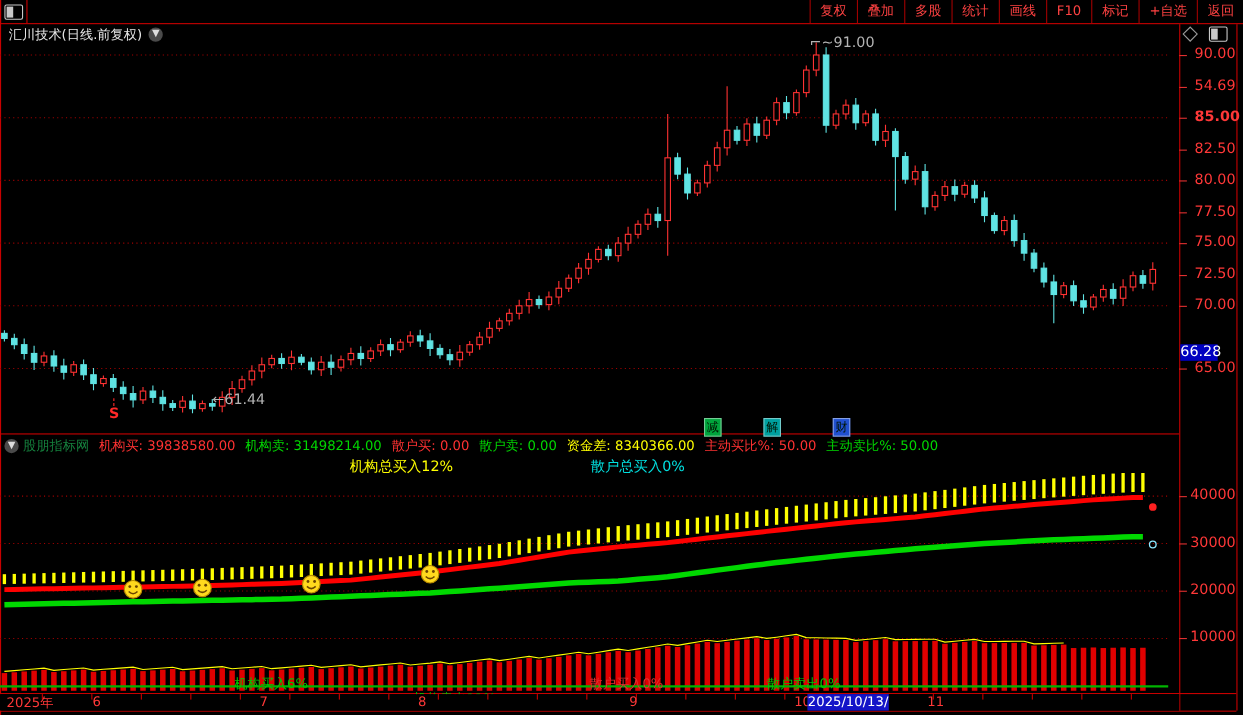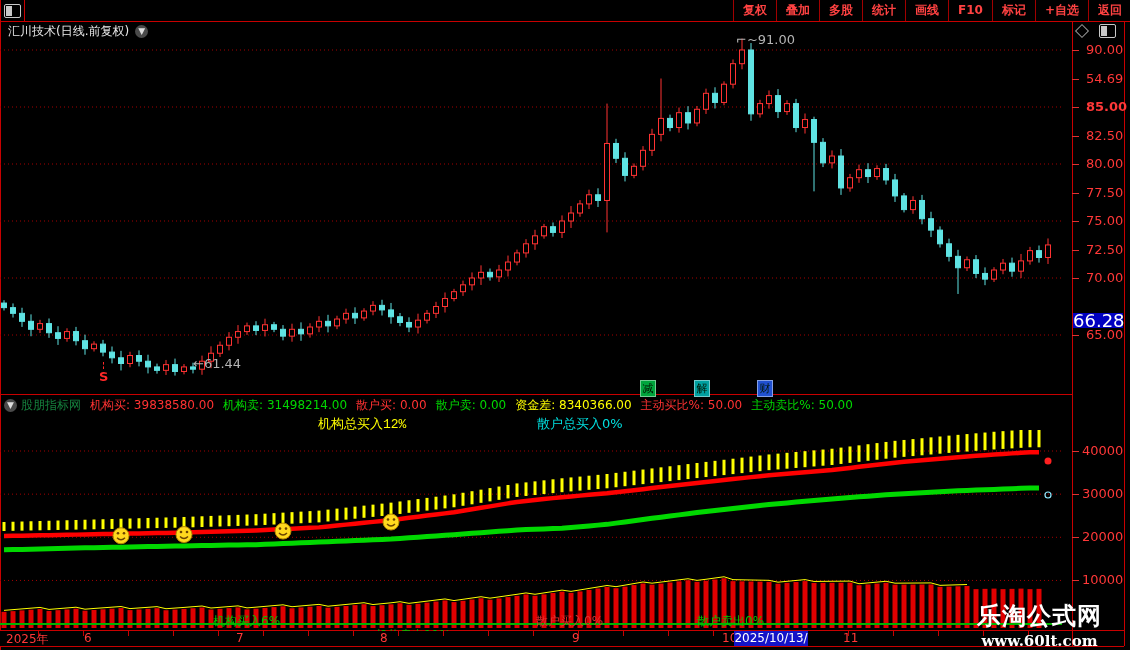--- a/index.html
+++ b/index.html
@@ -6,34 +6,34 @@
   #app{position:relative;width:1130px;height:650px;background:#000;overflow:hidden;
        font-family:"DejaVu Sans","Liberation Sans",sans-serif;}
   .abs{position:absolute;}
   
   #top-toolbar{position:absolute;left:0;top:0;width:1130px;height:21px;border-bottom:1px solid #c80000;border-left:1px solid #c80000;display:flex;align-items:center;background:#000;}
   .win-icon{width:15px;height:12px;border:1px solid #c8c8c8;border-radius:2px;margin:0 3px;position:relative;}
   .win-icon::after{content:"";position:absolute;left:1px;top:1px;bottom:1px;width:6px;background:#c8c8c8;}
   .tb-sep{width:1px;height:21px;background:#c80000;margin-right:6px;}
   .tb-item{color:#d0d0d0;font-size:12px;padding:0 8px;cursor:default;white-space:nowrap;}
   .tb-item.active{color:#00e8e8;}
-  #tb-right{margin-left:auto;display:flex;height:21px;align-items:center;font-weight:bold;}
+  #tb-right{margin-left:auto;display:flex;height:21px;align-items:center;}
   .tb-btn{color:#ff4242;font-size:12px;padding:0 9px;border-left:1px solid #a00000;height:21px;line-height:21px;white-space:nowrap;}
   
   #title-bar{position:absolute;left:0;top:22px;width:1130px;height:18px;display:flex;align-items:center;}
   #stock-title{color:#e8e8e8;font-size:12px;margin-left:8px;}
   .chev-circle{width:13px;height:13px;border-radius:50%;background:#4a4a4a;margin-left:6px;color:#ddd;font-size:9px;line-height:13px;text-align:center;}
   .diamond{width:8px;height:8px;border:1px solid #999;transform:rotate(45deg);}
   
   .vline{position:absolute;width:1px;background:#c80000;}
   .hline{position:absolute;height:1px;background:#c80000;}
   
   .axis-label{position:absolute;color:#ff3838;font-size:13px;white-space:nowrap;}
   .axis-tick{position:absolute;width:7px;height:1px;background:#e03030;}
-  #last-price-badge{position:absolute;left:1073px;width:50px;height:15px;background:#0000c0;color:#fff;font-size:18px;text-align:center;line-height:15px;}
+  #last-price-badge{position:absolute;left:1073px;width:34px;height:15px;background:#0000c0;color:#fff;font-size:13px;text-align:center;line-height:15px;}
   
   .annot{position:absolute;color:#b4b4b4;font-size:13px;white-space:nowrap;}
   .badge{position:absolute;width:14px;height:15px;font-size:11px;line-height:15px;text-align:center;color:#001400;border:1px solid rgba(255,255,255,.45);}
   #marker-s{position:absolute;color:#ff2828;font-size:13px;font-weight:bold;text-align:center;}
   #marker-s::before{content:"";display:block;width:1px;height:7px;margin:0 auto 0;border-left:1px dashed #ff2828;}
   
   #ind-header1{position:absolute;left:0;top:397px;width:1068px;height:16px;display:flex;align-items:center;font-size:12px;white-space:nowrap;overflow:hidden;}
   #ind-header1 .seg{margin-right:9px;}
   #ind-header2{position:absolute;left:0;top:415px;width:1068px;height:16px;font-size:13px;}
   .ind-src{color:#15803d;margin:0 4px 0 4px;}
@@ -882,21 +882,21 @@
     <span class="ind-src seg">股朋指标网</span>
   <span class="seg" style="color: rgb(255, 50, 50);">机构买: 39838580.00</span>
       <span class="seg" style="color: rgb(0, 216, 0);">机构卖: 31498214.00</span>
       <span class="seg" style="color: rgb(255, 50, 50);">散户买: 0.00</span>
       <span class="seg" style="color: rgb(0, 216, 0);">散户卖: 0.00</span>
       <span class="seg" style="color: rgb(255, 255, 0);">资金差: 8340366.00</span>
       <span class="seg" style="color: rgb(255, 50, 50);">主动买比%: 50.00</span>
       <span class="seg" style="color: rgb(0, 216, 0);">主动卖比%: 50.00</span>
     </div>
   <div id="ind-header2">
-    <span class="abs" style="left:318px;color:#ffff00;font-family:Liberation Mono, monospace;">机构总买入12%</span>
+    <span class="abs" style="left:318px;color:#ffff00;">机构总买入12%</span>
     <span class="abs" style="left:537px;color:#00e0e0;">散户总买入0%</span>
   </div>
   <div id="ind-overlays">
       <div class="ovl-text" style="left: 213px; top: 613px; color: rgb(0, 200, 0);">机构买入6%</div>
       <div class="ovl-text" style="left: 376px; top: 627px; color: rgb(0, 200, 0);">机构卖出11%</div>
       <div class="ovl-text" style="left: 536px; top: 613px; color: rgb(224, 48, 48);">散户买入0%</div>
       <div class="ovl-text" style="left: 697px; top: 613px; color: rgb(0, 200, 0);">散户卖出0%</div>
     </div>
 
   <div id="timeline">
@@ -926,18 +926,14 @@
       <div class="tl-label" style="left: 6px;">2025年</div>
       <div class="tl-label" style="left: 84px;">6</div>
       <div class="tl-label" style="left: 236px;">7</div>
       <div class="tl-label" style="left: 380px;">8</div>
       <div class="tl-label" style="left: 572px;">9</div>
       <div class="tl-label" style="left: 722px;">10</div>
       <div class="tl-label" style="left: 843px;">11</div>
     </div>
   <div id="date-badge" style="left: 734px; width: 74px;">2025/10/13/—</div>
 
-  <div id="watermark">
-    <div id="wm1">乐淘公式网</div>
-    <div id="wm2">www.60lt.com</div>
-  </div>
 
 </div>
 
 </body></html>

